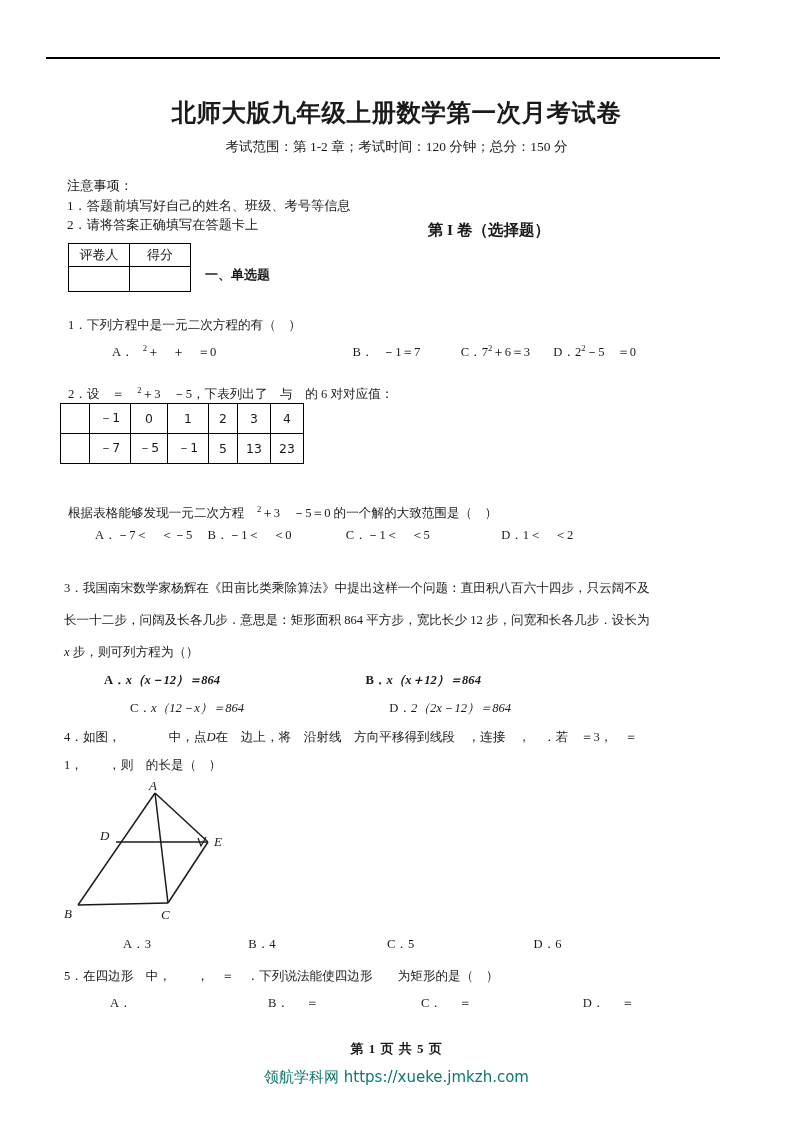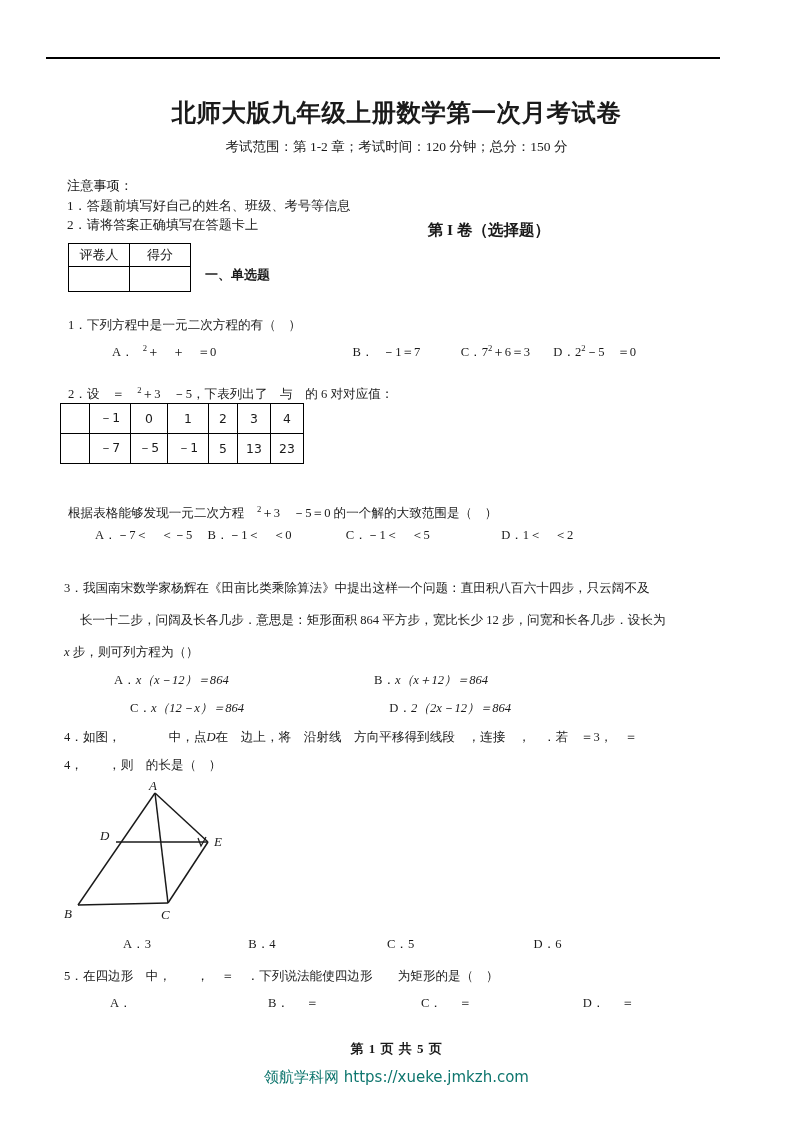--- a/index.html
+++ b/index.html
@@ -246,42 +246,42 @@
     <span class="opt"><span>B．</span><span>－1＜　＜0</span></span>
     <span class="gap-xl"></span>
     <span class="opt"><span>C．</span><span>－1＜　＜5</span></span>
     <span class="gap-xl"></span><span class="gap-m"></span>
     <span class="opt"><span>D．</span><span>1＜　＜2</span></span>
   </div>
 
   <div class="q" style="left:64px; top:579px;">
     <span>3．</span><span>我国南宋数学家杨辉在《田亩比类乘除算法》中提出这样一个问题：直田积八百六十四步，只云阔不及</span>
   </div>
-  <div class="q" style="left:64px; top:611px;margin-left:16px;">
+  <div class="q" style="left:64px; top:611px;">
     <span>长一十二步，问阔及长各几步．意思是：矩形面积 864 平方步，宽比长少 12 步，问宽和长各几步．设长为</span>
   </div>
   <div class="q" style="left:64px; top:643px;">
     <span class="it">x</span><span> 步，则可列方程为（）</span>
   </div>
-  <div class="opts" style="left:114px; top:672px;">
+  <div class="opts" style="left:104px; top:672px;font-weight:bold;">
     <span class="opt"><span>A．</span><span class="it">x（x－12）＝864</span></span>
     <span class="gap-xl"></span><span class="gap-xl"></span><span class="gap-l"></span><span class="gap-s"></span>
     <span class="opt"><span>B．</span><span class="it">x（x＋12）＝864</span></span>
   </div>
   <div class="opts" style="left:110px; top:700px;margin-left:20px;">
     <span class="opt"><span>C．</span><span class="it">x（12－x）＝864</span></span>
     <span class="gap-xl"></span><span class="gap-xl"></span><span class="gap-l"></span><span class="gap-s"></span>
     <span class="opt"><span>D．</span><span class="it">2（2x－12）＝864</span></span>
   </div>
 
   <div class="q" style="left:64px; top:728px;">
     <span>4．</span><span>如图，</span><span class="gap-xl"></span><span>中，点</span><span class="it">D</span><span>在　边上，将　沿射线　方向平移得到线段　，连接　，　．若　＝3，　＝</span>
   </div>
   <div class="q" style="left:64px; top:756px;">
-    <span>4，　　，则　的长是（　）</span>
+    <span>1，　　，则　的长是（　）</span>
   </div>
 
   <div class="figure">
     <svg width="240" height="150" viewBox="0 0 240 150" xmlns="http://www.w3.org/2000/svg">
       <g stroke="#1a1a1a" stroke-width="1.5" fill="none">
 
         <line x1="95" y1="13" x2="18" y2="125"></line>
         <line x1="18" y1="125" x2="108" y2="123"></line>
         <line x1="95" y1="13" x2="108" y2="123"></line>
         <line x1="56" y1="62" x2="148" y2="62"></line>

